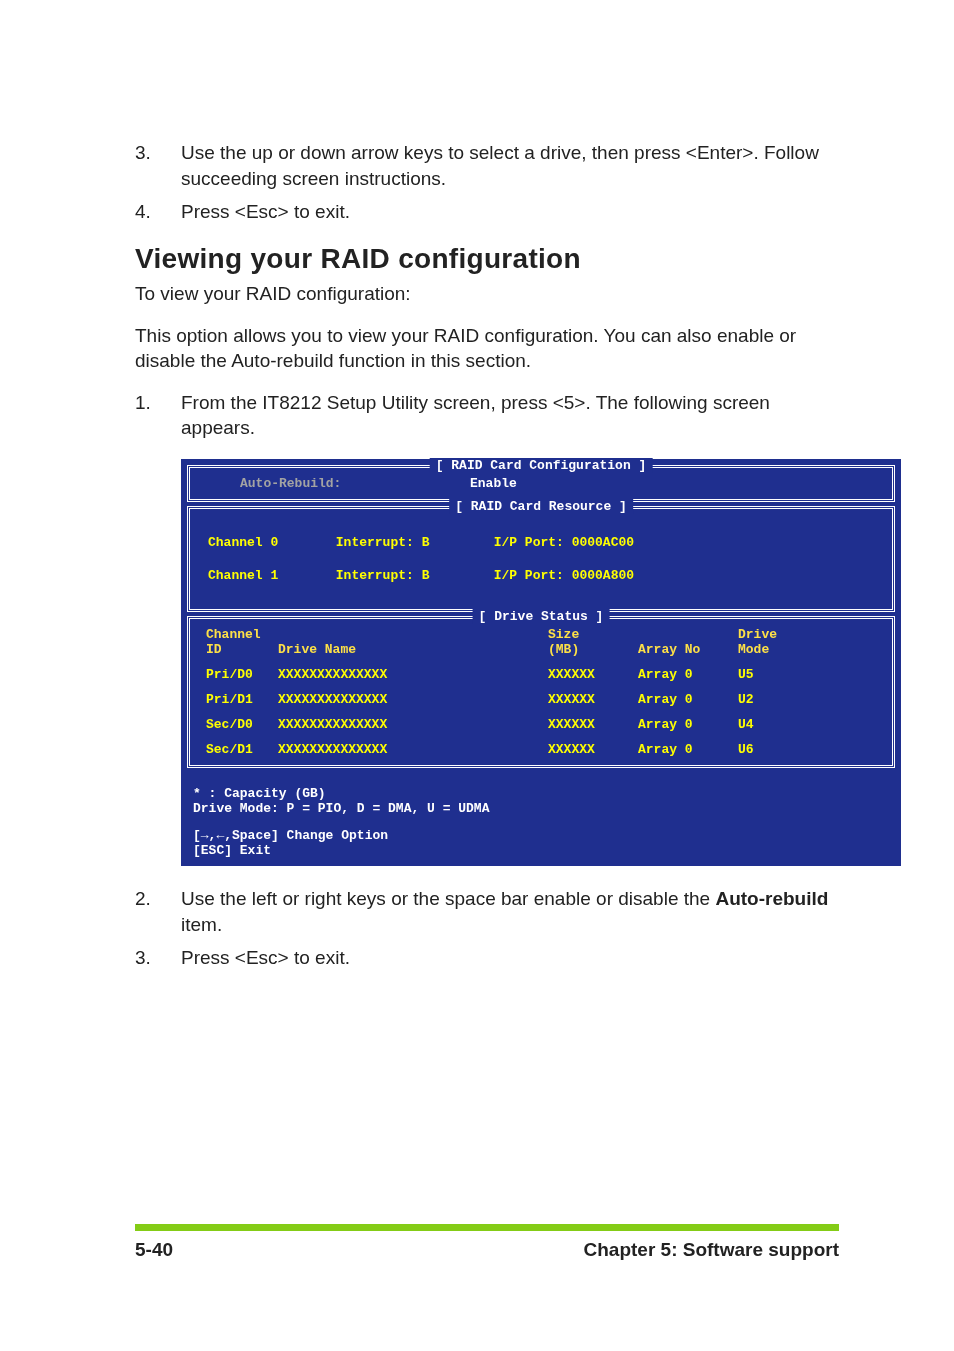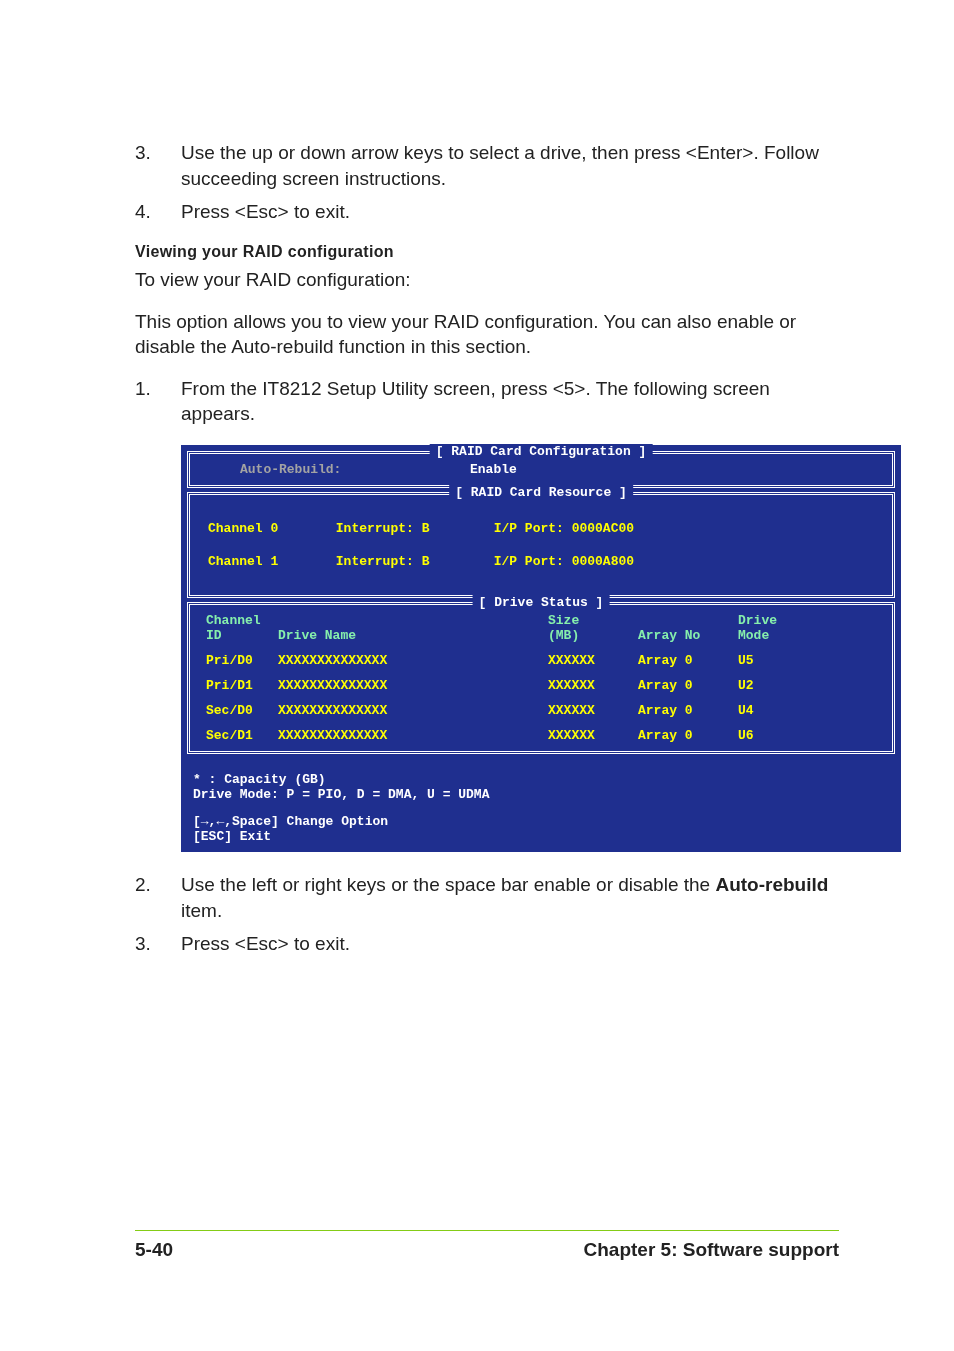--- a/index.html
+++ b/index.html
@@ -25,21 +25,21 @@
     margin-bottom: 8px;
   }
   ol.numlist > li > .num {
     width: 46px;
     flex-shrink: 0;
   }
   ol.numlist > li > .body {
     flex: 1;
   }
   h2.section {
-    font-size: 16px;
+    font-size: 28px;
     font-weight: 700;
     letter-spacing: 0.3px;
     margin: 14px 0 6px 0;
   }
   p.para {
     font-size: 19px;
     line-height: 1.35;
     margin-bottom: 16px;
   }
   .bold { font-weight: 700; }
@@ -91,36 +91,36 @@
 
   .drive-status .hdr, .drive-status .drow {
     display: flex;
     padding: 0 0 0 6px;
   }
   .drive-status .col-id    { width: 72px; }
   .drive-status .col-name  { width: 270px; }
   .drive-status .col-size  { width: 90px; text-align: left; }
   .drive-status .col-array { width: 100px; }
   .drive-status .col-mode  { width: 60px; }
-  .drive-status .hdrline1, .drive-status .hdrline2 { color: #86efac; }
+  .drive-status .hdrline1, .drive-status .hdrline2 { color: #fde047; }
   .drive-status .drow { margin-top: 10px; }
   .drive-status .drow:first-of-type { margin-top: 0; }
 
   .footer {
     color: #fff;
     padding: 4px 6px 2px 6px;
   }
   .footer .frow { display: flex; justify-content: space-between; margin-top: 12px; flex-direction: column; }
 
   
   .pgfoot {
     position: absolute;
     left: 135px; right: 115px;
     bottom: 90px;
-    border-top: 1px solid #84cc16;
+    border-top: 7px solid #84cc16;
     padding-top: 8px;
     display: flex;
     justify-content: space-between;
     font-size: 19px;
   }
   .pgfoot .left, .pgfoot .right { font-weight: 700; }
 </style>
 </head>
 <body>
 

